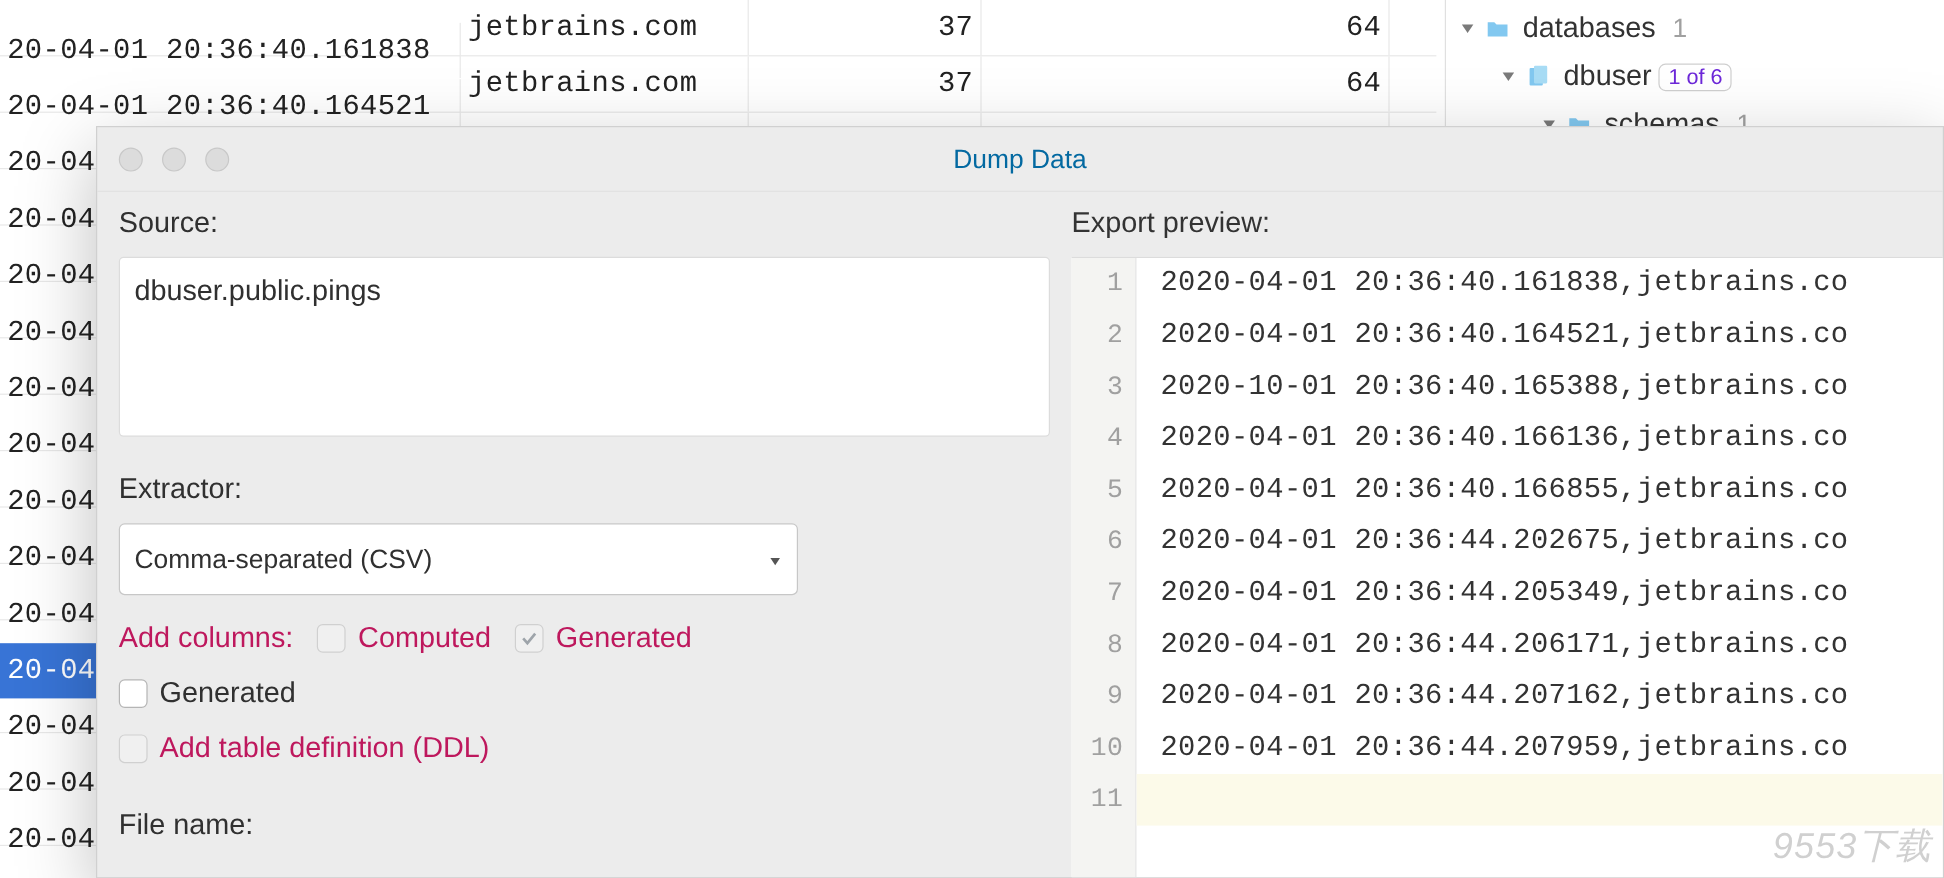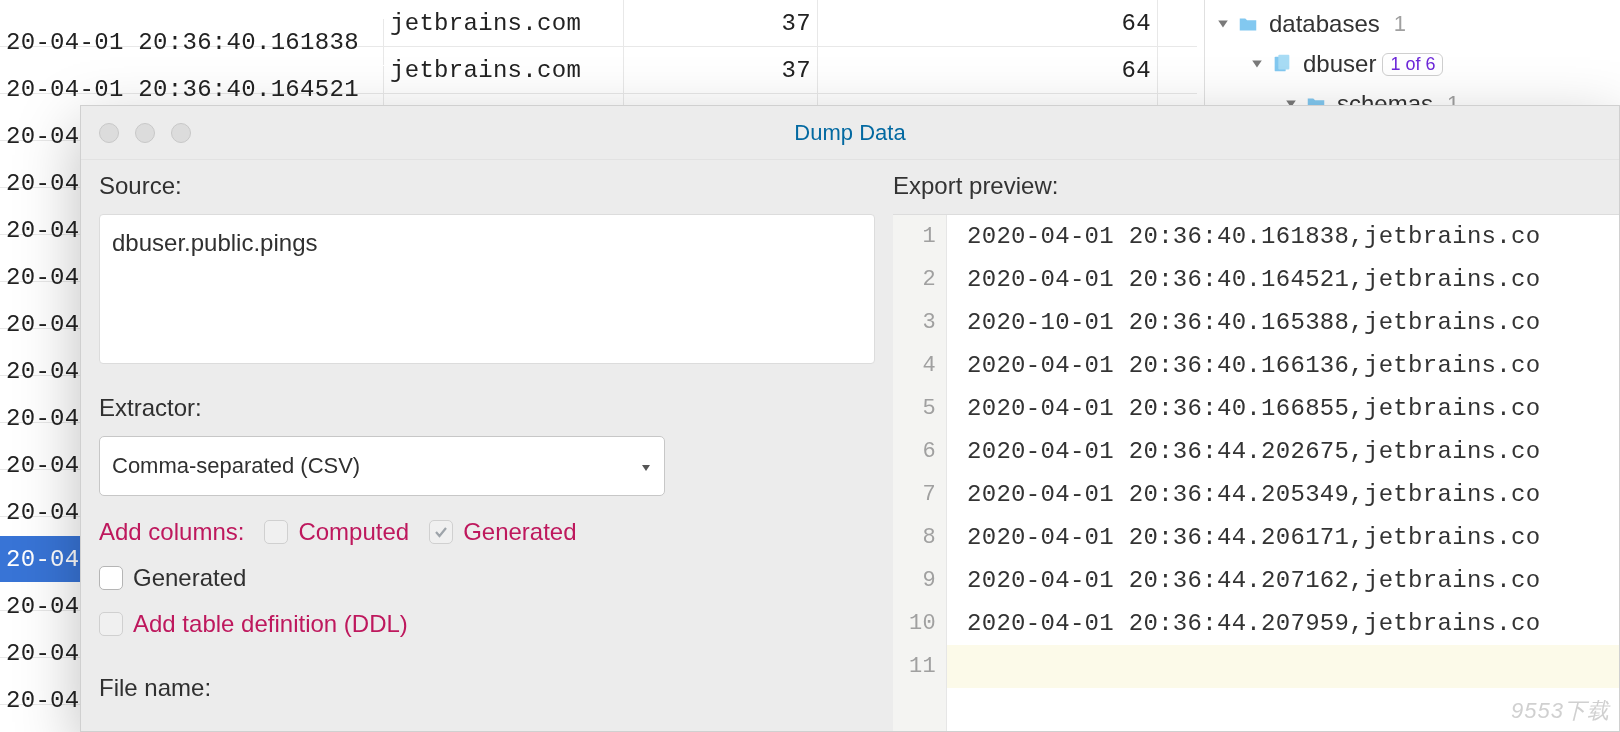--- a/index.html
+++ b/index.html
@@ -229,21 +229,21 @@
       overflow: hidden;
     }
     .editor-line { height: 43px; line-height: 43px; padding-left: 20px; white-space: nowrap; overflow: hidden; }
     .editor-line.current { background: #fcfae9; }
 
     
     .watermark {
       position: absolute;
       right: 10px;
       bottom: 6px;
-      font-size: 22px;
+      font-size: 30px;
       color: rgba(150,150,150,0.45);
       font-style: italic;
       font-family: Arial, sans-serif;
       letter-spacing: 1px;
     }
   </style>
 </head>
 <body>
 
 <div class="bg-grid">

